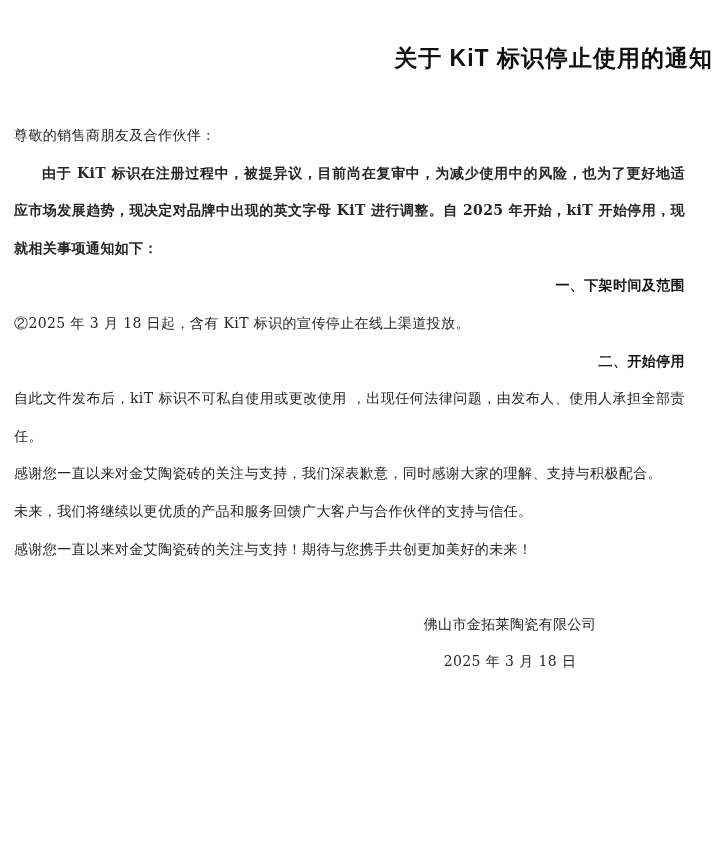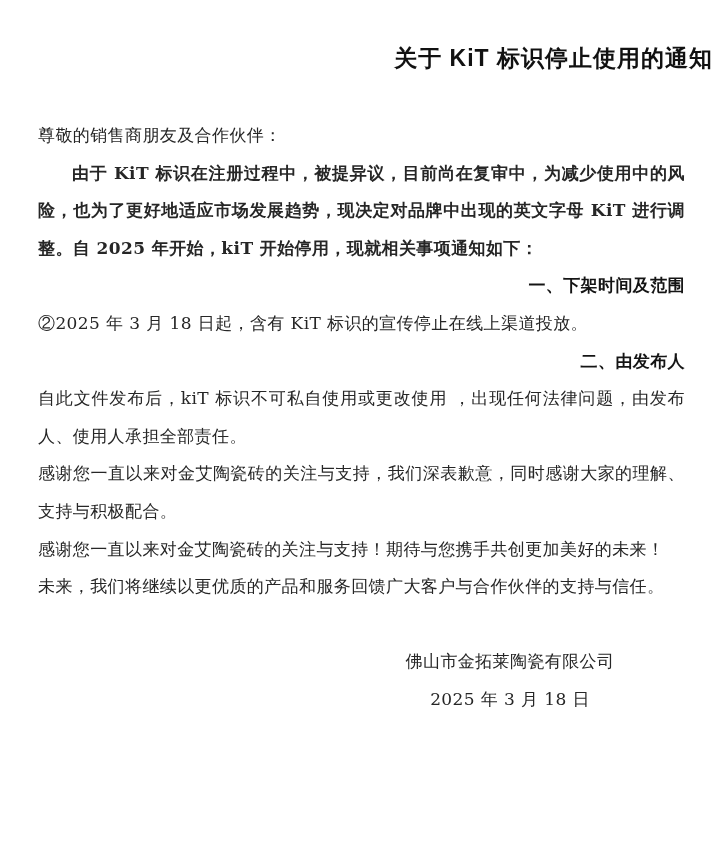--- a/index.html
+++ b/index.html
@@ -23,22 +23,22 @@
     text-align: right;
     font-family: "Liberation Sans", "DejaVu Sans", sans-serif;
     font-weight: bold;
     font-size: 23px;
     line-height: 34px;
     color: #111111;
     letter-spacing: 1px;
   }
   .doc-body {
     margin-top: 42px;
-    padding: 0 28px 0 38px;
-    font-size: 17px;
+    padding: 0 28px 0 14px;
+    font-size: 14px;
     line-height: 37.6px;
     letter-spacing: 0.4px;
   }
   .doc-body p {
     margin: 0;
   }
   .justify {
     text-align: justify;
   }
   .indent {
@@ -73,29 +73,29 @@
 
     <p>尊敬的销售商朋友及合作伙伴：</p>
 
     <p class="indent justify">由于 KiT 标识在注册过程中，被提异议，目前尚在复审中，为减少使用中的风险，也为了更好地适应市场发展趋势，现决定对品牌中出现的英文字母 KiT 进行调整。自 2025 年开始，kiT 开始停用，现就相关事项通知如下：</p>
 
     <p class="sec-heading">一、下架时间及范围</p>
 
 
     <p>②2025 年 3 月 18 日起，含有 KiT 标识的宣传停止在线上渠道投放。</p>
 
-    <p class="sec-heading">二、由发布人</p>
+    <p class="sec-heading">二、开始停用</p>
 
     <p class="justify">自此文件发布后，kiT 标识不可私自使用或更改使用 ，出现任何法律问题，由发布人、使用人承担全部责任。</p>
 
     <p class="justify">感谢您一直以来对金艾陶瓷砖的关注与支持，我们深表歉意，同时感谢大家的理解、支持与积极配合。</p>
 
+    <p>未来，我们将继续以更优质的产品和服务回馈广大客户与合作伙伴的支持与信任。</p>
+
     <p>感谢您一直以来对金艾陶瓷砖的关注与支持！期待与您携手共创更加美好的未来！</p>
-
-    <p>未来，我们将继续以更优质的产品和服务回馈广大客户与合作伙伴的支持与信任。</p>
 
     <div class="signature">
       <p>佛山市金拓莱陶瓷有限公司</p>
       <p>2025 年 3 月 18 日</p>
     </div>
 
   </div>
 
 </div>
 

